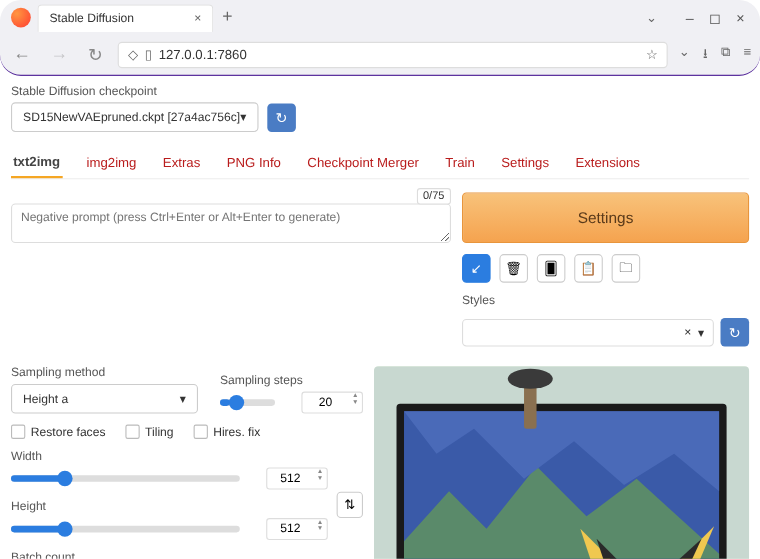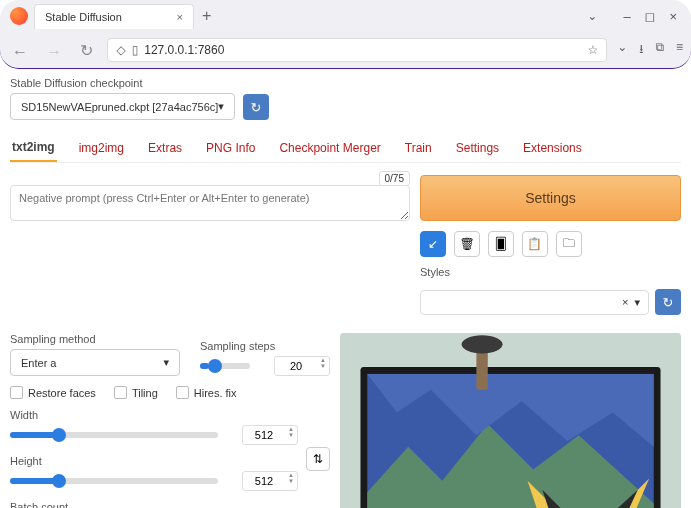--- a/index.html
+++ b/index.html
@@ -164,21 +164,21 @@
       </div>
     </div>
   </div>
 
   <div class="params">
     <div class="params-left">
       <div class="param-row">
         <div class="param-group">
           <span class="field-label">Sampling method</span>
           <div class="dropdown" style="min-width:130px;">
-            <span>Enter a</span>
+            <span>Height a</span>
             <span>▾</span>
           </div>
         </div>
         <div class="param-group narrow">
           <span class="field-label">Sampling steps</span>
           <div class="slider-row">
             <div class="slider">
               <div class="slider-fill" style="width:18%;"></div>
               <div class="slider-thumb" style="left:16%;"></div>
             </div>

